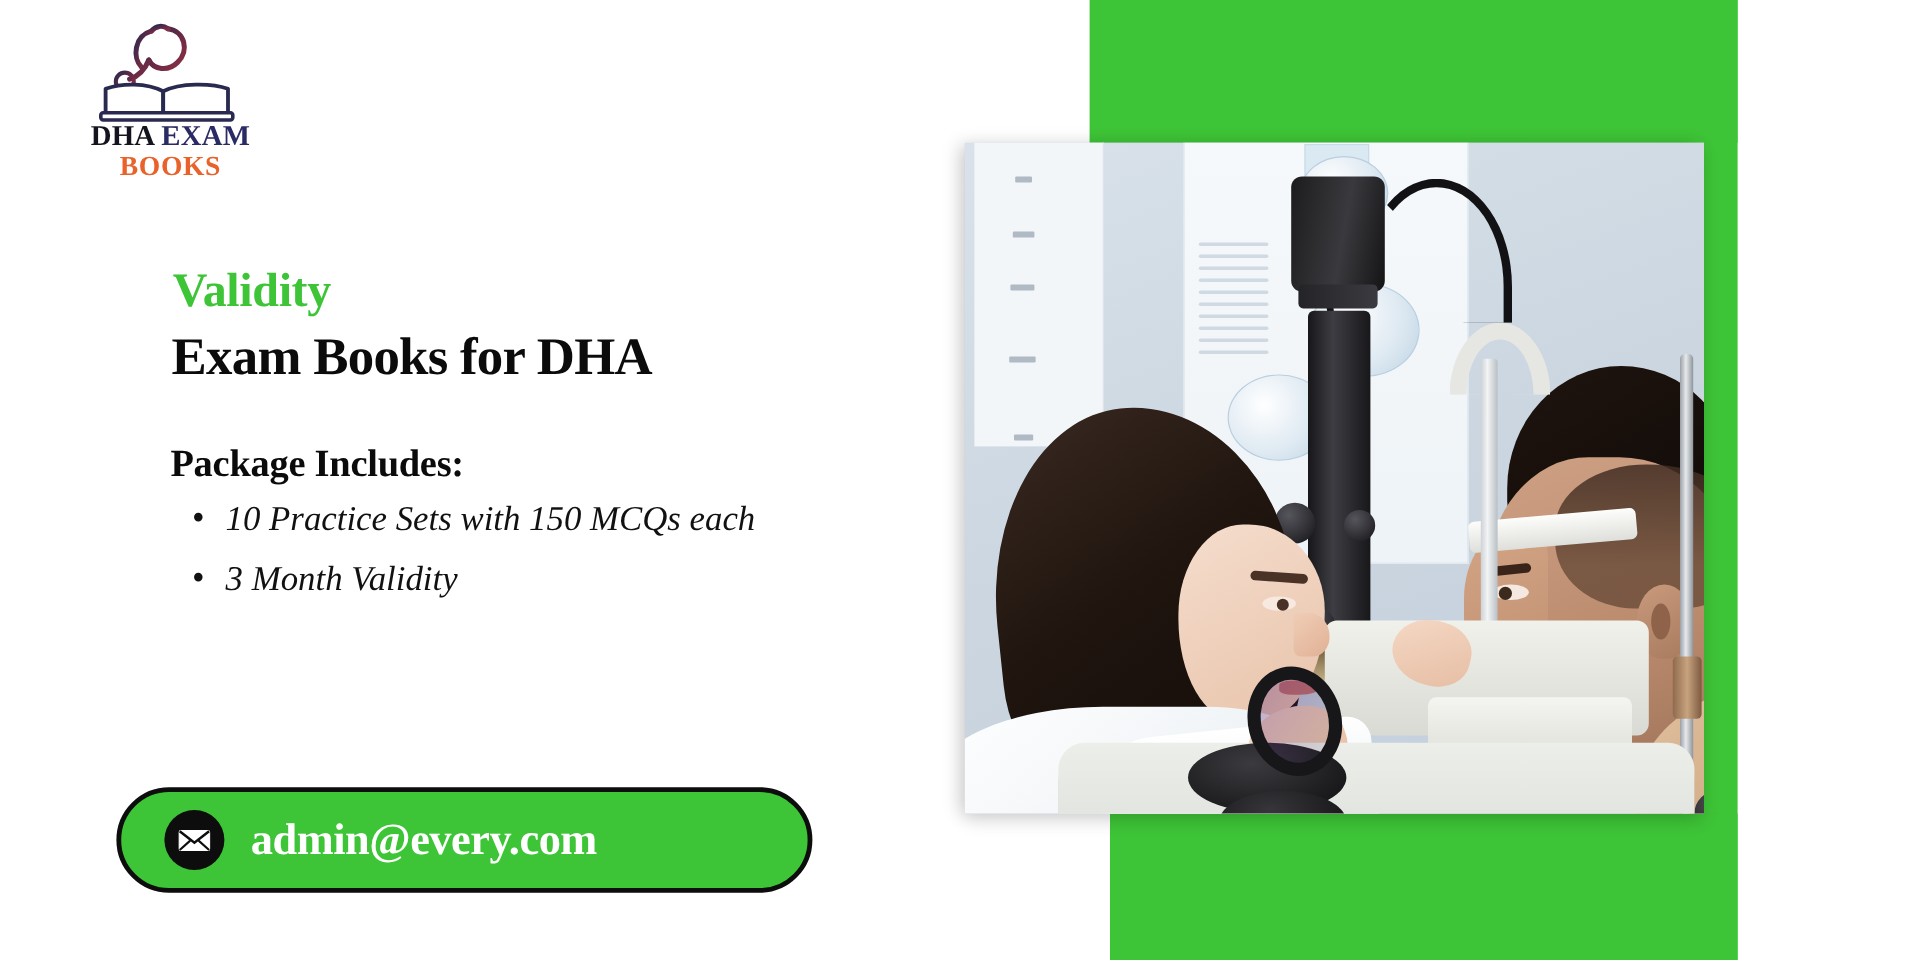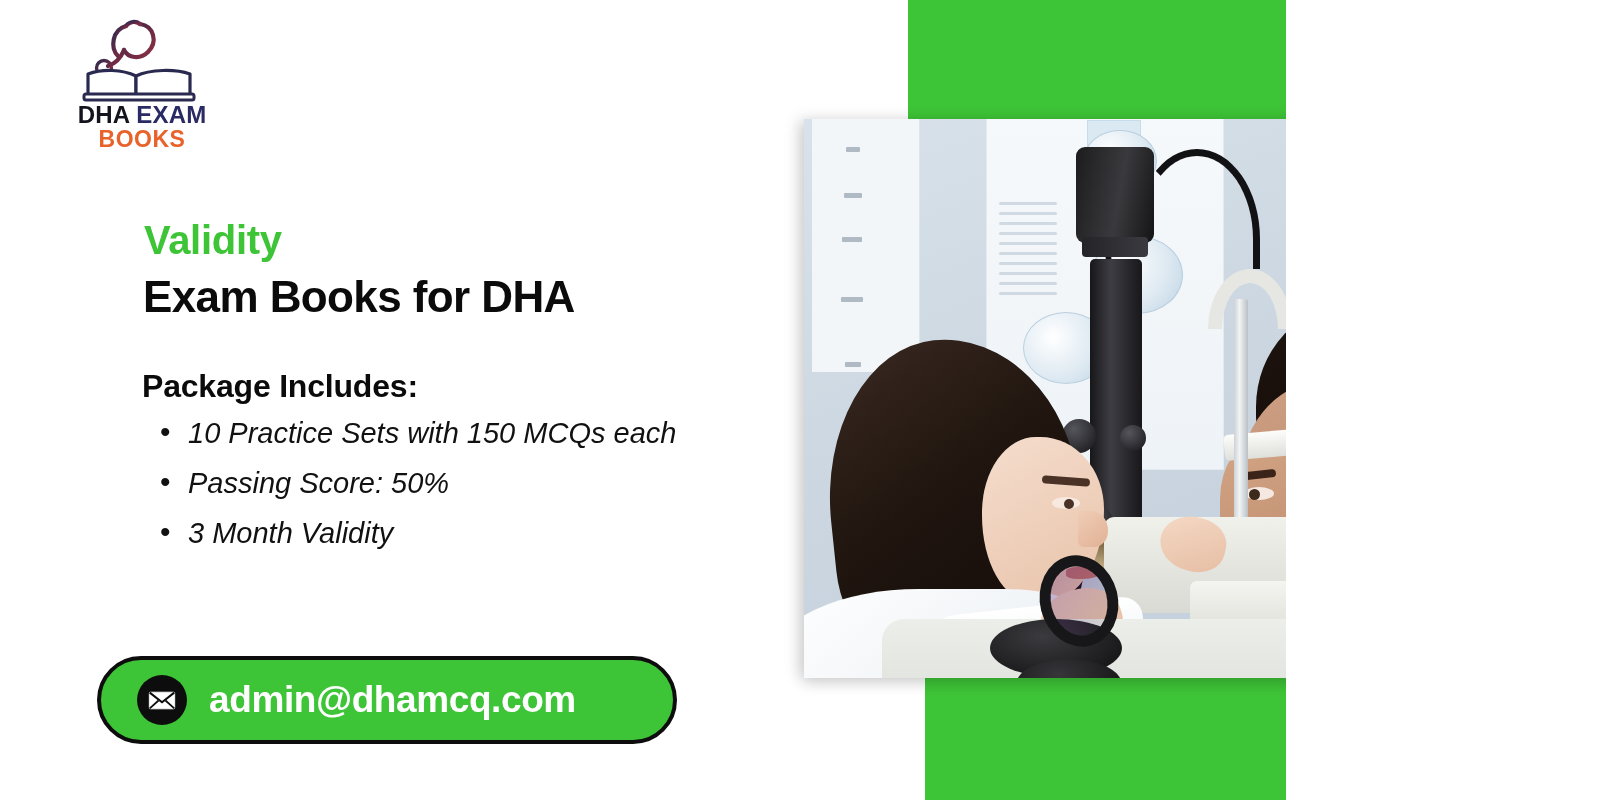--- a/index.html
+++ b/index.html
@@ -1,19 +1,19 @@
 <!DOCTYPE html>
 <html><head>
 <meta charset="utf-8">
 <style>
   * { margin:0; padding:0; box-sizing:border-box; }
   html,body { width:1600px; height:800px; background:#ffffff; overflow:hidden; }
   body { font-family:"Liberation Sans", sans-serif; position:relative; }
 
-  .canvas { position:absolute; inset:0; width:1286px; height:800px; background:#fff; overflow:hidden; }
+  .canvas { position:absolute; inset:0; width:1448px; height:800px; background:#fff; overflow:hidden;font-family:Liberation Serif, serif; }
 
   
   .green-top {
     position:absolute; left:908px; top:0; width:692px; height:119px;
     background:#3ec437;
   }
   .green-right {
     position:absolute; left:1420px; top:0; width:180px; height:800px;
     background:#3ec437;
   }
@@ -472,28 +472,27 @@
       <div class="logo-line2">BOOKS</div>
     </div>
   </div>
 
   <div class="kicker">Validity</div>
   <div class="title">Exam Books for DHA</div>
 
   <div class="pkg-label">Package Includes:</div>
   <ul class="bullets">
     <li>10 Practice Sets with 150 MCQs each</li>
-    <li>Passing Score: 50%</li>
     <li>3 Month Validity</li>
   </ul>
 
   <div class="email-btn">
     <span class="email-icon">
       <svg viewBox="0 0 32 24" width="28" height="21" aria-hidden="true">
         <rect x="1.5" y="2.5" width="29" height="19" rx="1.5" fill="#ffffff" stroke="#ffffff" stroke-width="1"></rect>
         <path d="M2 3 L16 14 L30 3" fill="none" stroke="#0d0d0d" stroke-width="2.4"></path>
         <path d="M2 21 L12 12 M30 21 L20 12" fill="none" stroke="#0d0d0d" stroke-width="2"></path>
       </svg>
     </span>
-    <span class="email-text">admin@dhamcq.com</span>
+    <span class="email-text">admin@every.com</span>
   </div>
 
 </div>
 
 </body></html>

